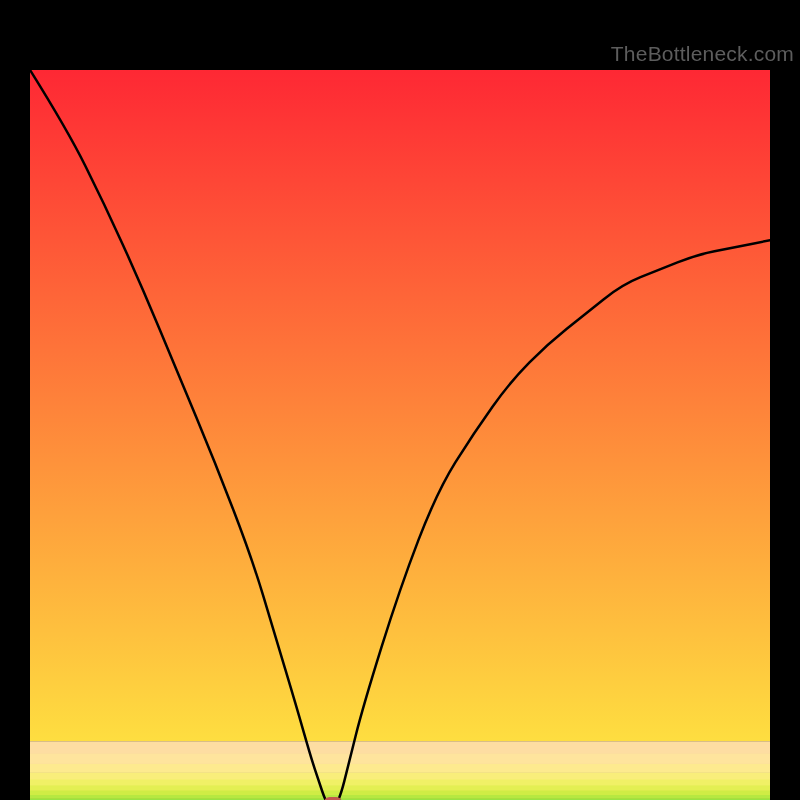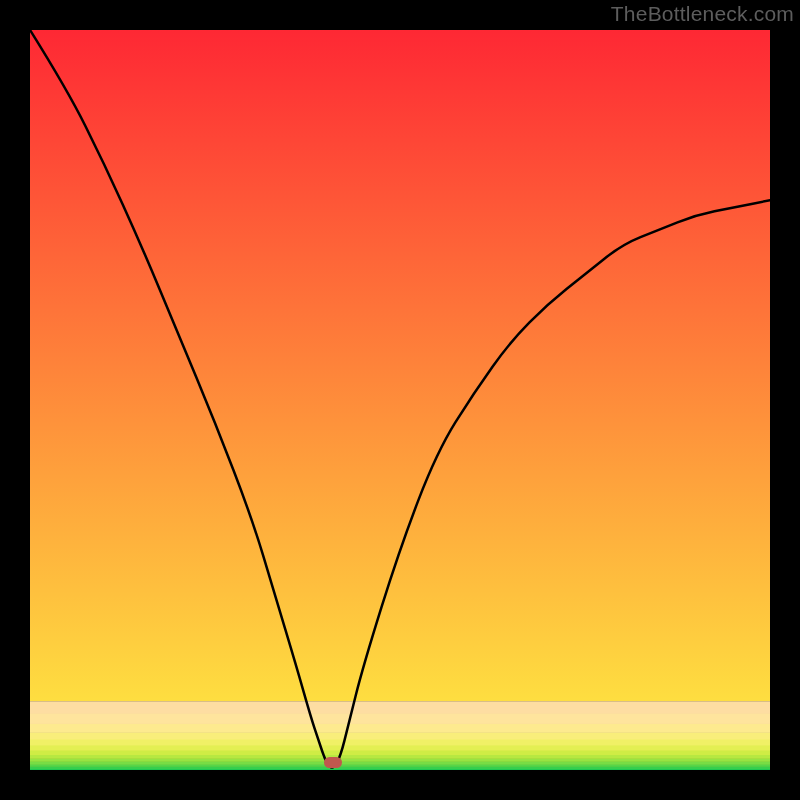--- a/index.html
+++ b/index.html
@@ -9,20 +9,21 @@
     height: 800px;
     background: #000;
     font-family: Arial, Helvetica, sans-serif;
     overflow: hidden;
   }
   .stage {
     position: relative;
     width: 800px;
     height: 576px;
     background: #000;
+    margin-top: 40px;
   }
   .plot-wrap {
     position: absolute;
     left: 30px;
     top: 30px;
     width: 740px;
     height: 740px;
   }
   svg {
     position: absolute;

